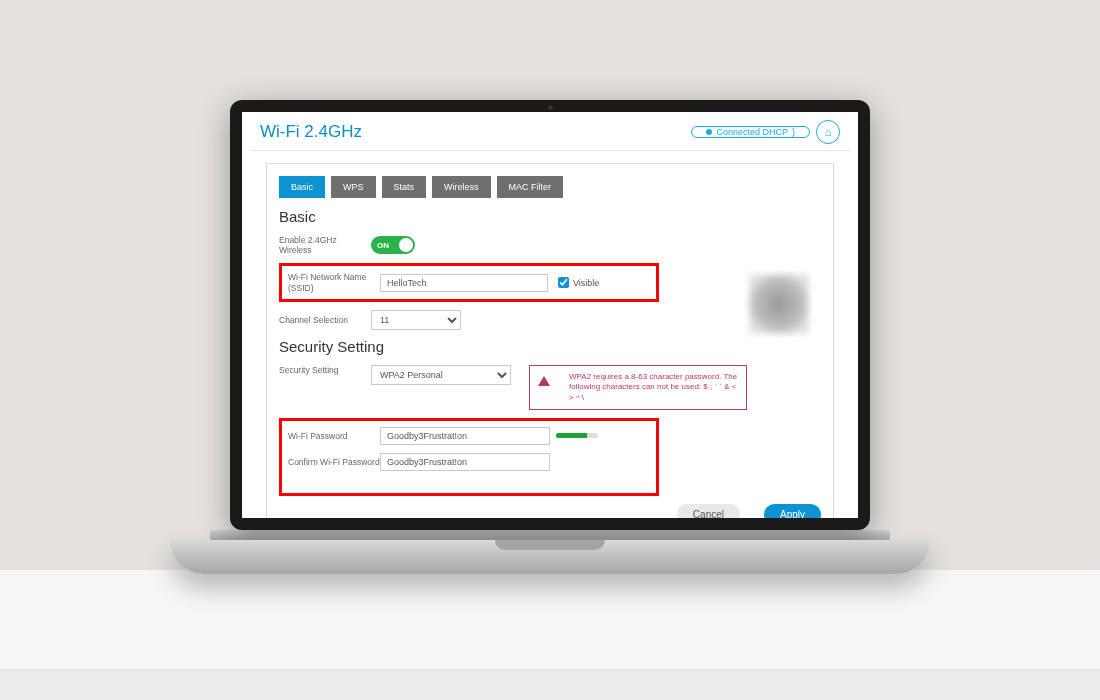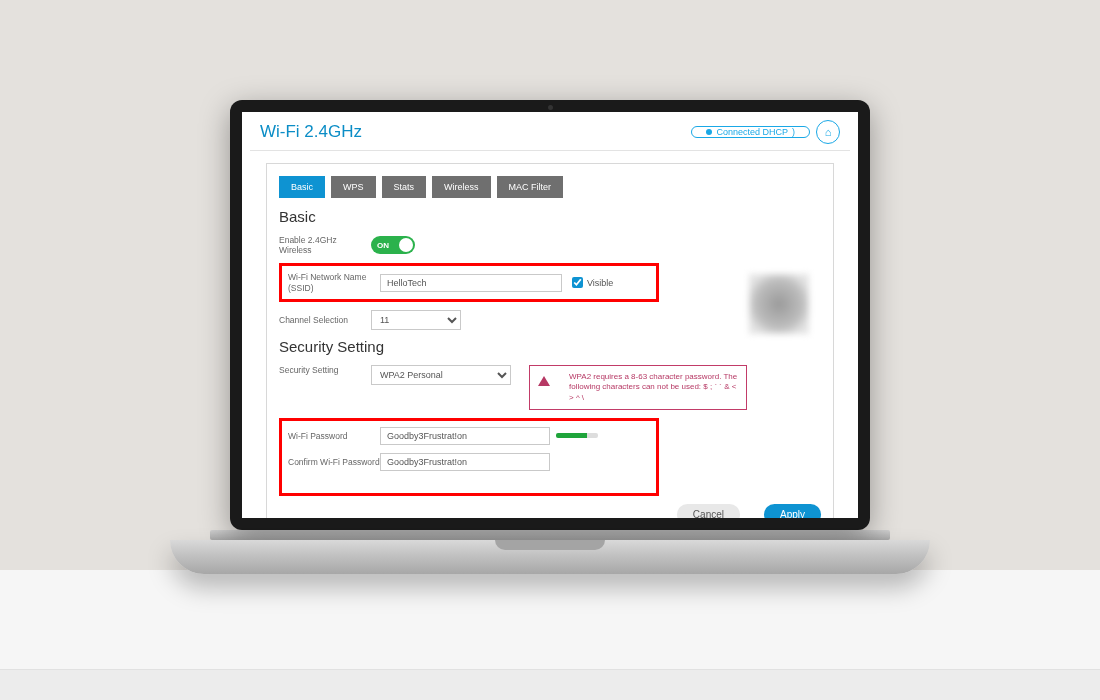--- a/index.html
+++ b/index.html
@@ -93,21 +93,21 @@
             <div class="toggle">
               <span>ON</span>
               <span class="knob"></span>
             </div>
           </div>
 
 
           <div class="redbox">
             <div class="row" style="margin-bottom:0;">
               <div class="lbl">Wi-Fi Network Name (SSID)</div>
-              <input class="txt-in" style="width: 182px;" value="HelloTech">
+              <input class="txt-in" style="width: 168px;" value="HelloTech">
               <input type="checkbox" class="chk" checked="" style="">
               <span>Visible</span>
             </div>
           </div>
 
           <div class="row">
             <div class="lbl">Channel Selection</div>
             <select class="sel" style="width:90px">
               <option>11</option>
             </select>

